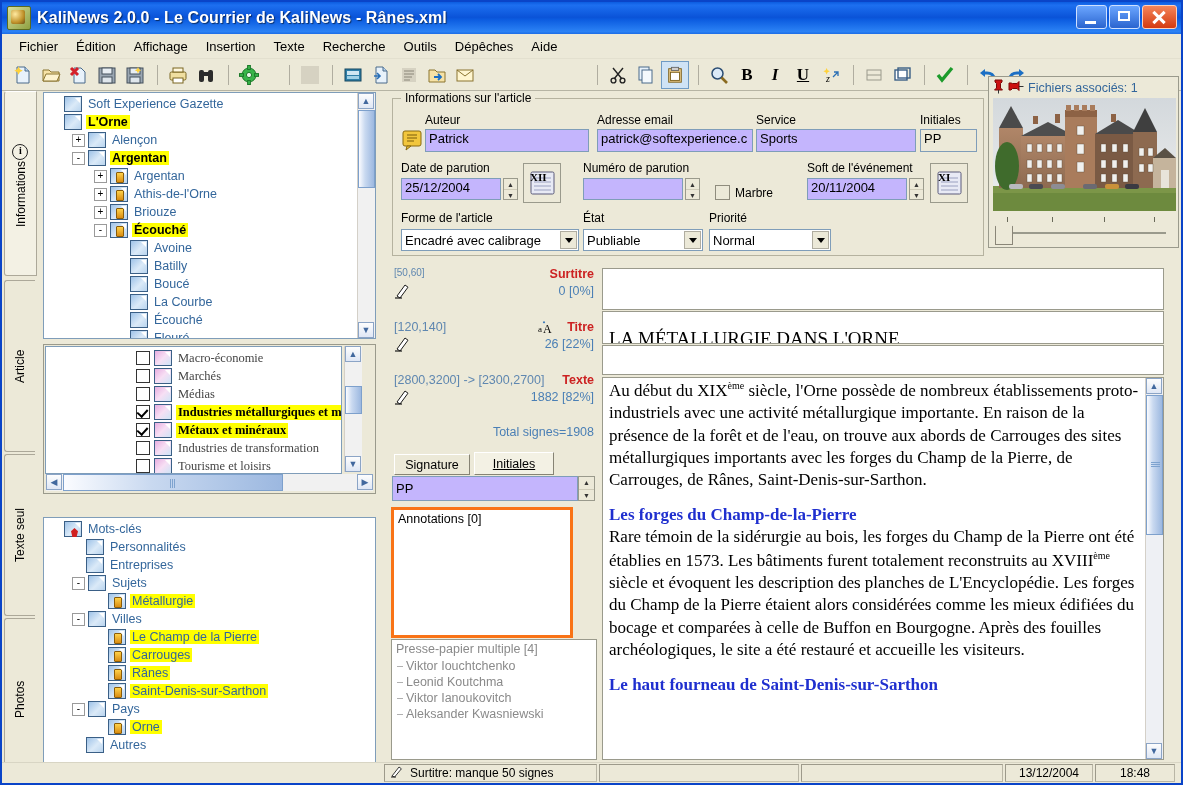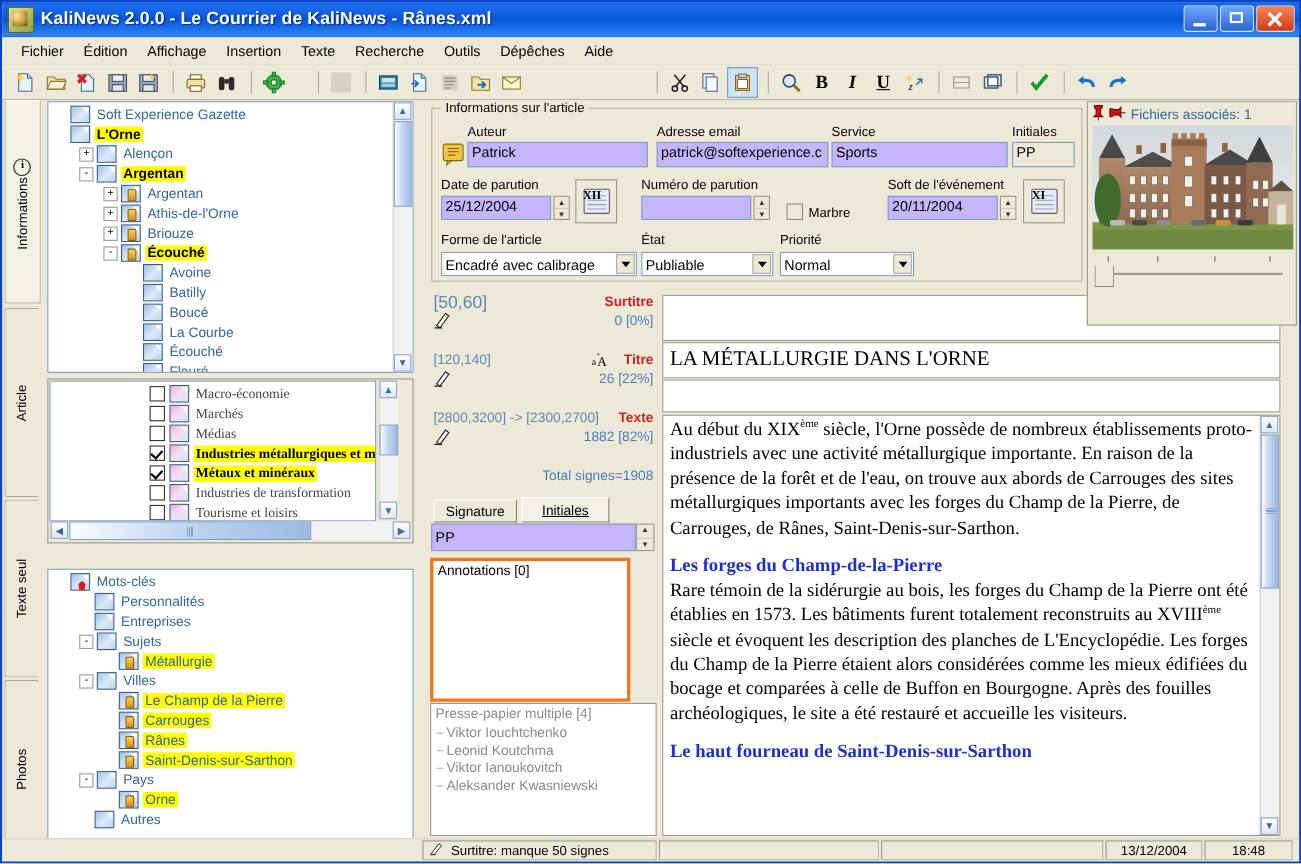--- a/index.html
+++ b/index.html
@@ -677,21 +677,21 @@
     <div class="flbl" style="left:316px;top:112px;">Priorité</div>
     <div class="sel" style="left:316px;top:130px;width:122px;height:22px;">
       <span>Normal</span>
       <span class="arr"></span>
     </div>
   </div>
 
   <div style="position:absolute;left:390px;top:265px;width:204px;height:180px;">
     <div id="stats-rows">
         <div style="position: absolute; left: 0px; top: 0px; width: 204px; height: 50px;">
-          <span style="position:absolute;left:2px;top:0;color:#5f87b0;font-size:16px;">[50,60]</span>
+          <span style="position:absolute;left:2px;top:0;color:#5f87b0;font-size:10px;">[50,60]</span>
           <span style="position:absolute;right:2px;top:0;color:#cc2222;font-size:12.5px;font-weight:bold;">Surtitre</span>
           <span style="position:absolute;left:2px;top:16px;"><svg width="18" height="16" viewBox="0 0 18 16">
               <path d="M3 13L11 2l3 2.2L6 15z" fill="#fff" stroke="#1a1a1a" stroke-width="1"></path>
               <path d="M1 15h7" stroke="#1a1a1a" stroke-width="1.2"></path>
             </svg></span>
           <span style="position:absolute;right:2px;top:17px;color:#4a7fb5;font-size:12.5px;">0  [0%]</span>
         </div>
         <div style="position: absolute; left: 0px; top: 53px; width: 204px; height: 50px;">
           <span style="position:absolute;left:2px;top:0;color:#5f87b0;font-size:12.5px;">[120,140]</span>
           <span style="position:absolute;right:2px;top:0;color:#cc2222;font-size:12.5px;font-weight:bold;">Titre</span>
@@ -742,42 +742,42 @@
     <div id="clip-items">
         <div style="padding: 1px 4px 1px 14px; font-size: 12.5px; color: rgb(138, 138, 138); white-space: nowrap; position: relative;"><span style="position:absolute;left:5px;top:8px;width:6px;height:1px;background:#b0b0b0;"></span>Viktor Iouchtchenko</div>
         <div style="padding: 1px 4px 1px 14px; font-size: 12.5px; color: rgb(138, 138, 138); white-space: nowrap; position: relative;"><span style="position:absolute;left:5px;top:8px;width:6px;height:1px;background:#b0b0b0;"></span>Leonid Koutchma</div>
         <div style="padding: 1px 4px 1px 14px; font-size: 12.5px; color: rgb(138, 138, 138); white-space: nowrap; position: relative;"><span style="position:absolute;left:5px;top:8px;width:6px;height:1px;background:#b0b0b0;"></span>Viktor Ianoukovitch</div>
         <div style="padding: 1px 4px 1px 14px; font-size: 12.5px; color: rgb(138, 138, 138); white-space: nowrap; position: relative;"><span style="position:absolute;left:5px;top:8px;width:6px;height:1px;background:#b0b0b0;"></span>Aleksander Kwasniewski</div>
       </div>
   </div>
 
   <div class="edit" style="left:600px;top:266px;width:562px;height:42px;"></div>
   <div class="edit" style="left:600px;top:309px;width:562px;height:33px;">
-    <div class="art-body" style="font-size:19px;line-height:30px;padding-top:0;">LA MÉTALLURGIE DANS L'ORNE</div>
+    <div class="art-body" style="font-size:19px;line-height:30px;padding-top:12px;">LA MÉTALLURGIE DANS L'ORNE</div>
   </div>
   <div class="edit" style="left:600px;top:343px;width:562px;height:30px;"></div>
 
   <div class="edit" style="left:600px;top:375px;width:562px;height:383px;">
     <div id="art-content" class="art-body" style="position:absolute;left:0;top:0;right:17px;bottom:0;overflow:hidden;">
         <p class="art-p">Au début du XIX<sup>ème</sup> siècle, l'Orne possède de nombreux établissements proto-industriels avec une activité métallurgique importante. En raison de la présence de la forêt et de l'eau, on trouve aux abords de Carrouges des sites métallurgiques importants avec les forges du Champ de la Pierre, de Carrouges, de Rânes, Saint-Denis-sur-Sarthon.</p>
         <div class="art-h">Les forges du Champ-de-la-Pierre</div>
         <p class="art-p">Rare témoin de la sidérurgie au bois, les forges du Champ de la Pierre ont été établies en 1573. Les bâtiments furent totalement reconstruits au XVIII<sup>ème</sup> siècle et évoquent les description des planches de L'Encyclopédie. Les forges du Champ de la Pierre étaient alors considérées comme les mieux édifiées du bocage et comparées à celle de Buffon en Bourgogne. Après des fouilles archéologiques, le site a été restauré et accueille les visiteurs.</p>
         <div class="art-h">Le haut fourneau de Saint-Denis-sur-Sarthon</div>
       </div>
     <div class="vsb" style="width:17px;background:#eef0f4;">
       <div class="sb-arrow" style="top:0;left:0;">▲</div>
       <div class="sb-thumb" style="top:17px;left:0;width:17px;height:140px;">
         <div style="position:absolute;top:50%;left:4px;margin-top:-3px;width:9px;height:6px;
           background:repeating-linear-gradient(180deg,#7ea3cf 0 1px,transparent 1px 2px);"></div>
       </div>
       <div class="sb-arrow" style="bottom:0;left:0;">▼</div>
     </div>
   </div>
 
-  <div style="position:absolute;left:986px;top:90px;width:191px;height:204px;background:#ece9d8;border:1px solid #9a9a8c;box-sizing:border-box;">
+  <div style="position:absolute;left:986px;top:74px;width:191px;height:172px;background:#ece9d8;border:1px solid #9a9a8c;box-sizing:border-box;">
     <div style="display:flex;align-items:center;gap:3px;padding:2px 3px;background:#ece9d8;">
       <span>
         <svg width="13" height="15" viewBox="0 0 13 15">
             <path d="M3 1h7v2l-1.5 1.5V9l2 2H2.5l2-2V4.5L3 3z" fill="#cc1111" stroke="#7a0808"></path>
             <path d="M6.5 11v3.5" stroke="#333"></path>
           </svg>
       </span>
       <span>
         <svg width="17" height="13" viewBox="0 0 17 13">
             <path d="M1 3v7h2l1.5-1.5H9l2 2V1.5l-2 2H4.5L3 3z" fill="#cc1111" stroke="#7a0808"></path>

